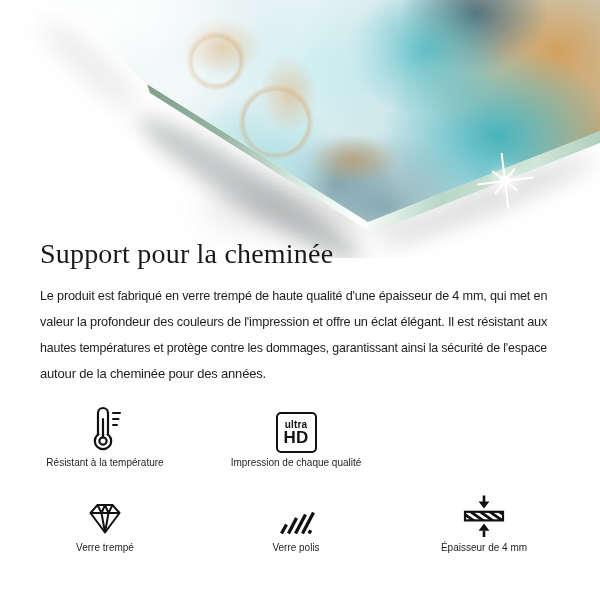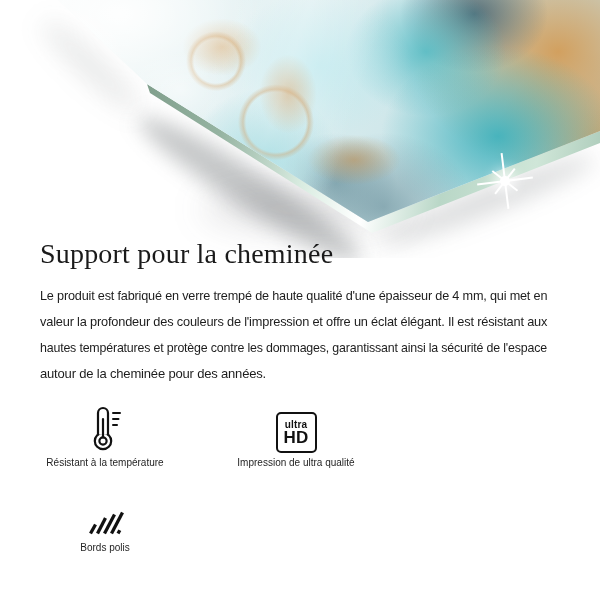--- a/index.html
+++ b/index.html
@@ -133,31 +133,59 @@
         </div>
         <div class="feat-label">Résistant à la température</div>
       </div>
       <div class="feat">
         <div class="icon-box">
           <div class="hdbox">
             <span class="ultra">ultra</span>
             <span class="hd">HD</span>
           </div>
         </div>
-        <div class="feat-label">Impression de ultra qualité</div>
+        <div class="feat-label">Impression de chaque qualité</div>
       </div>
     </div>
     <div class="feat-row">
+      <div class="feat">
+        <div class="icon-box">
+          <svg width="40" height="38" viewBox="0 0 40 38" fill="none" stroke="#111" stroke-width="2" stroke-linejoin="round">
+            <path d="M5.5 13 L12.5 5 H27.5 L34.5 13 L20 32.5 Z"></path>
+            <path d="M5.5 13 H34.5"></path>
+            <path d="M12.5 5 L16.5 13 L20 5 L23.5 13 L27.5 5"></path>
+            <path d="M16.5 13 L20 32.5 M23.5 13 L20 32.5"></path>
+          </svg>
+        </div>
+        <div class="feat-label">Verre trempé</div>
+      </div>
       <div class="feat">
         <div class="icon-box">
           <svg width="42" height="40" viewBox="0 0 42 40" fill="none" stroke="#111" stroke-width="3.3">
             <path d="M6.5 35.5 L11.5 26.5"></path>
             <path d="M13.5 35.5 L21.5 20"></path>
             <path d="M20.5 35.5 L30.5 16.5"></path>
             <path d="M27.5 35.5 L38.5 14.5"></path>
             <path d="M34 35.5 L35.8 32.2"></path>
           </svg>
         </div>
-        <div class="feat-label">Bords polis</div>
+        <div class="feat-label">Verre polis</div>
+      </div>
+      <div class="feat">
+        <div class="icon-box">
+          <svg width="44" height="44" viewBox="0 0 44 44">
+            <defs>
+              <pattern id="hatch4mm" patternUnits="userSpaceOnUse" width="5.5" height="5.5" patternTransform="rotate(-55)">
+                <rect width="2.8" height="5.5" fill="#111"></rect>
+              </pattern>
+            </defs>
+            <path d="M22 1.5 V8" stroke="#111" stroke-width="2.6"></path>
+            <path d="M16.6 7.5 H27.4 L22 14.6 Z" fill="#111"></path>
+            <rect x="3" y="17.8" width="38" height="8.6" fill="url(#hatch4mm)" stroke="#111" stroke-width="2.2"></rect>
+            <path d="M16.6 36.7 H27.4 L22 29.6 Z" fill="#111"></path>
+            <path d="M22 36.7 V43" stroke="#111" stroke-width="2.6"></path>
+          </svg>
+        </div>
+        <div class="feat-label">Épaisseur de 4 mm</div>
       </div>
     </div>
   </div>
 </div>
 
 </body></html>

